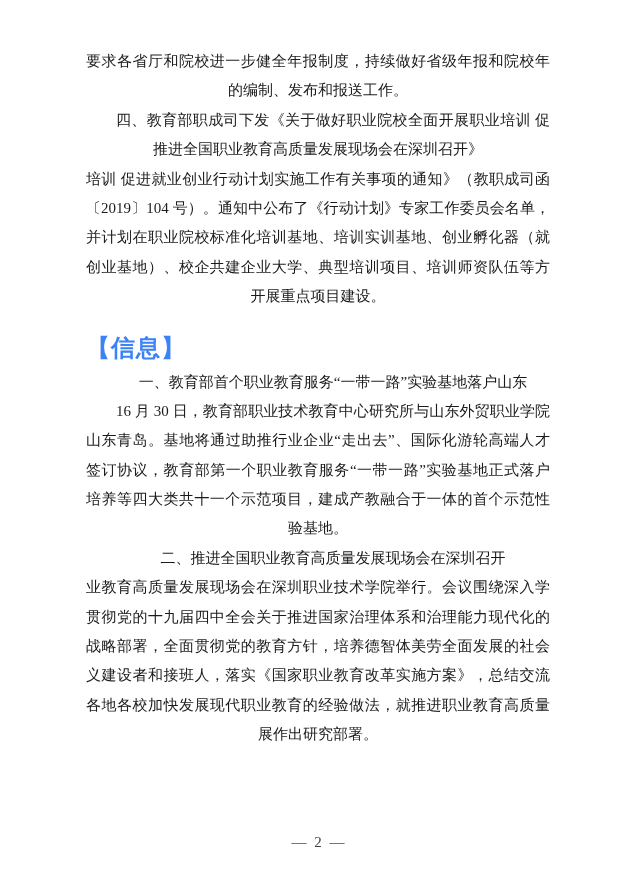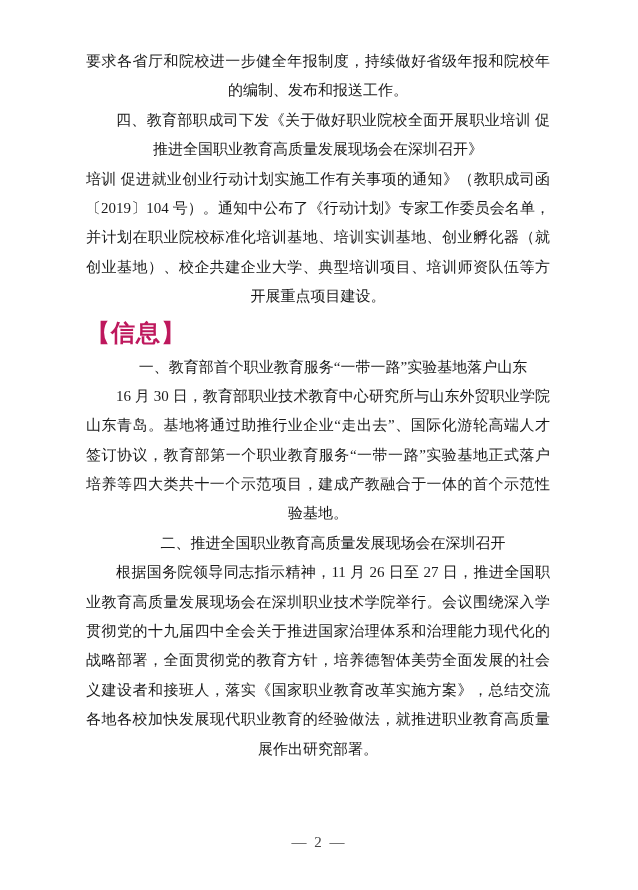--- a/index.html
+++ b/index.html
@@ -39,23 +39,23 @@
   }
   .line.bold {
     font-weight: normal;
   }
   .section-heading {
     font-family: Liberation Serif, serif;
     font-weight: bold;
     font-size: 24px;
     line-height: 32px;
     height: 32px;
-    margin-top: 5px;
+    margin-top: 20px;
     margin-bottom: 4px;
-    color: #be185d;
+    color: #3b82f6;
     letter-spacing: 1px;
   }
   .page-number {
     position: absolute;
     left: 0;
     top: 834px;
     width: 100%;
     text-align: center;
     font-size: 15px;
     color: #444444;
@@ -98,21 +98,20 @@
       <div class="line full">签订协议，教育部第一个职业教育服务“一带一路”实验基地正式落户</div>
       <div class="line full">培养等四大类共十一个示范项目，建成产教融合于一体的首个示范性实</div>
       <div class="line">验基地。</div>
     </div>
 
     <div class="para">
       <div class="line indent bold">二、推进全国职业教育高质量发展现场会在深圳召开</div>
     </div>
 
     <div class="para">
-      <div class="line full indent">根据国务院领导同志指示精神，11 月 26 日至 27 日，推进全国职</div>
       <div class="line full">业教育高质量发展现场会在深圳职业技术学院举行。会议围绕深入学习</div>
       <div class="line full">贯彻党的十九届四中全会关于推进国家治理体系和治理能力现代化的</div>
       <div class="line full">战略部署，全面贯彻党的教育方针，培养德智体美劳全面发展的社会主</div>
       <div class="line full">义建设者和接班人，落实《国家职业教育改革实施方案》，总结交流了</div>
       <div class="line full">各地各校加快发展现代职业教育的经验做法，就推进职业教育高质量发</div>
       <div class="line">展作出研究部署。</div>
     </div>
 
   </div>
 

